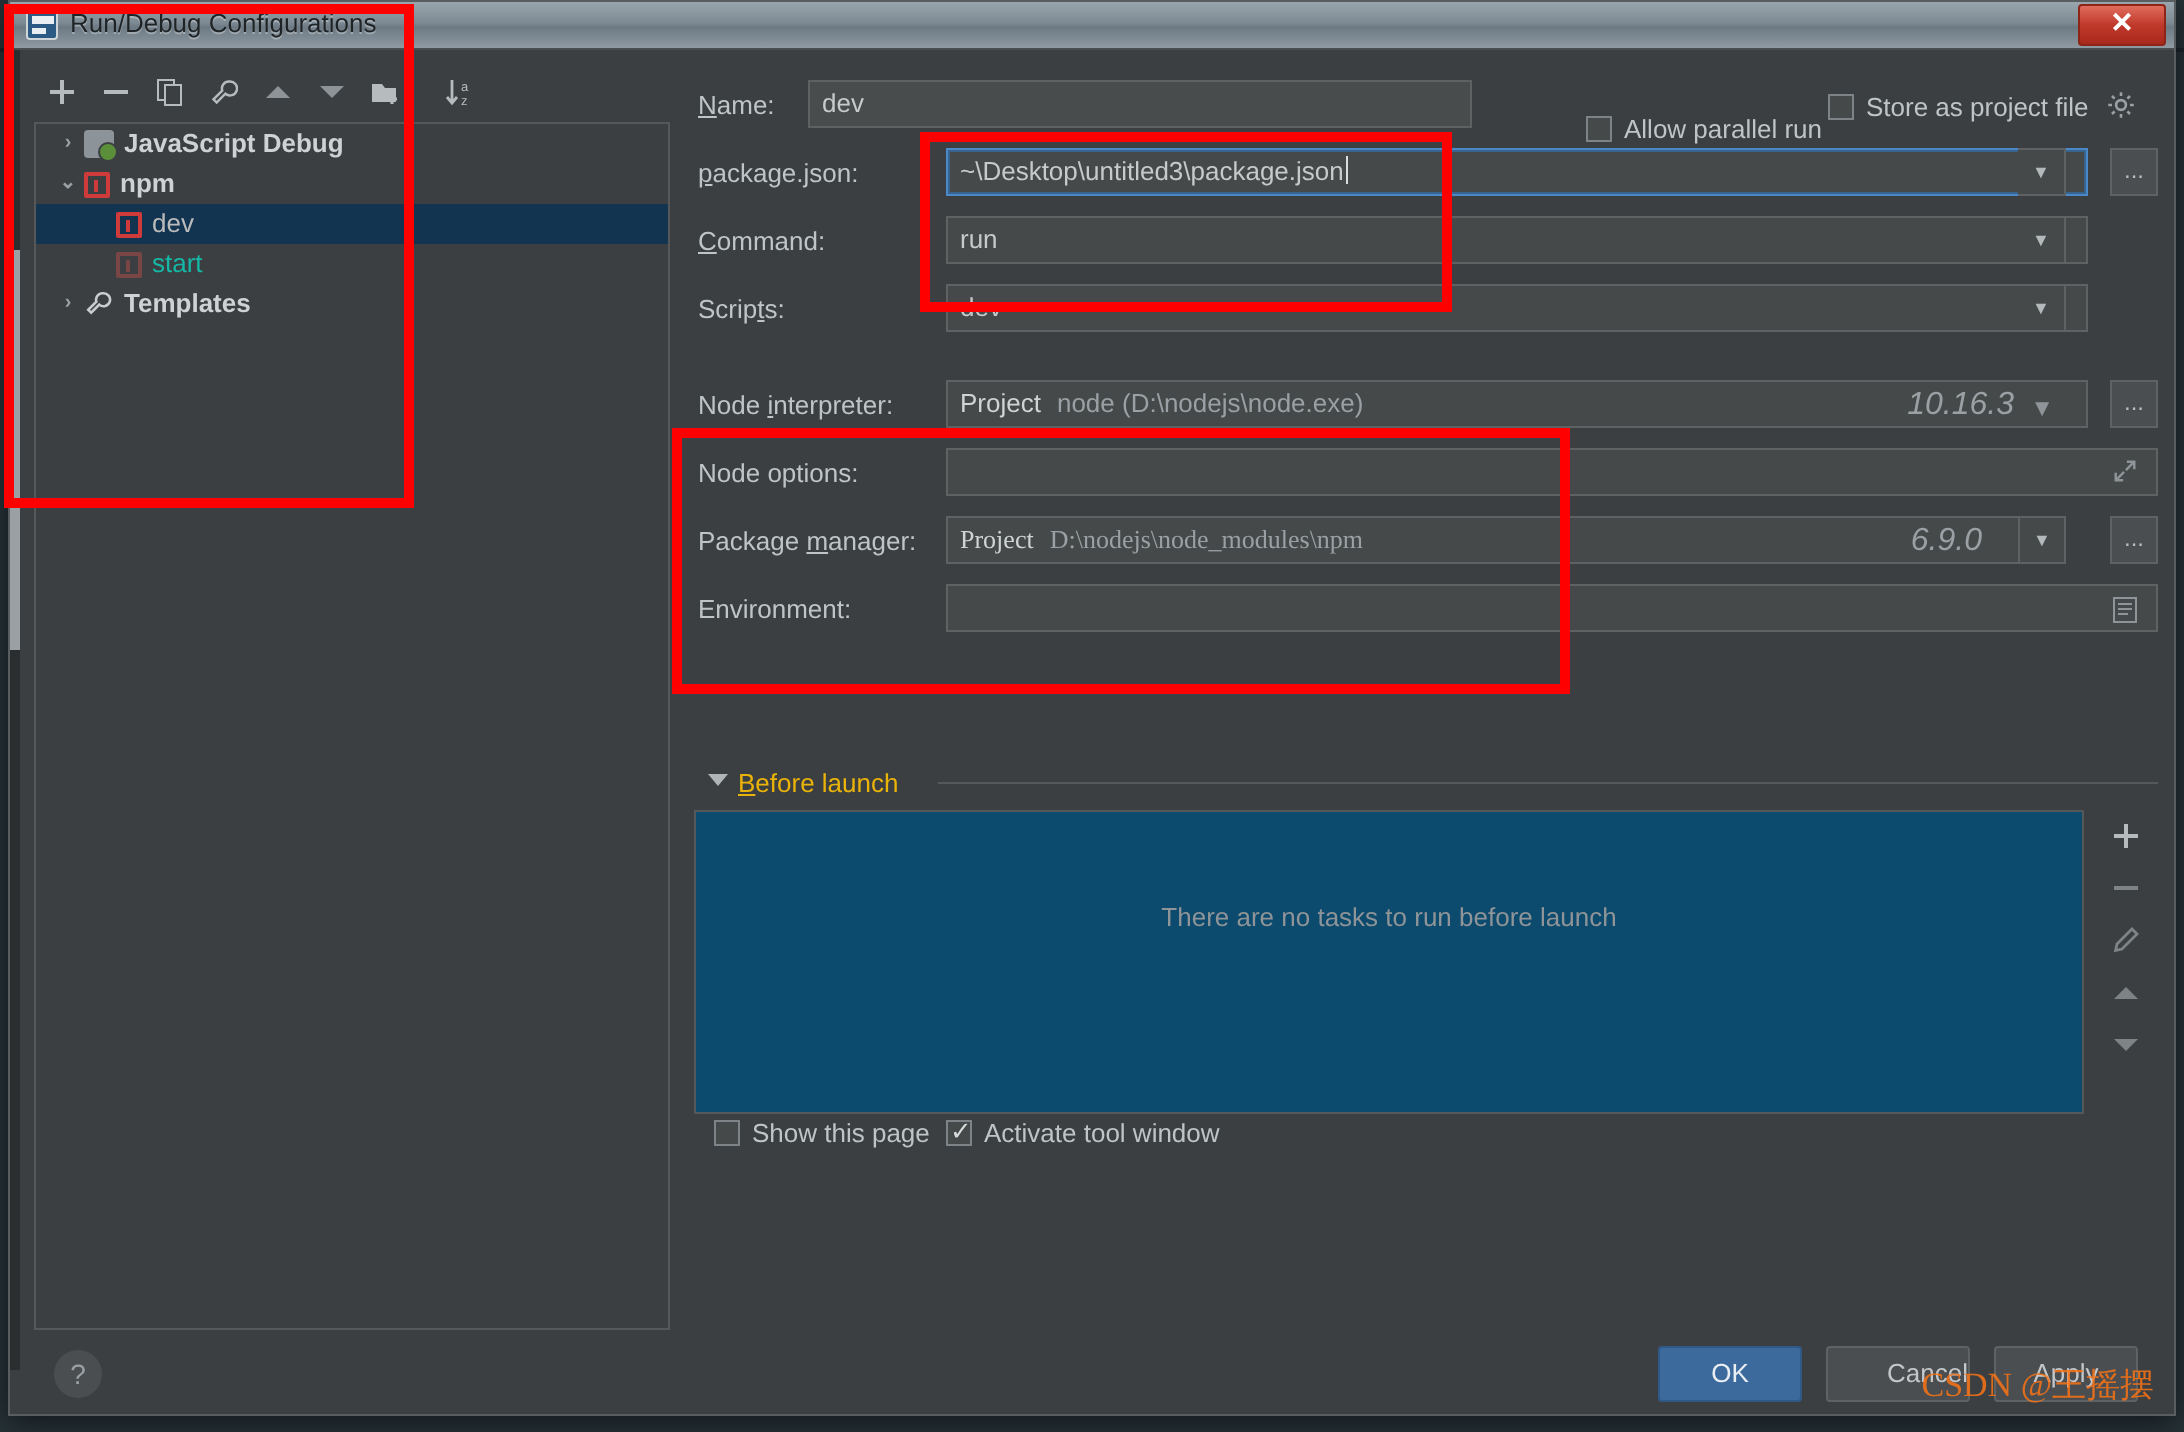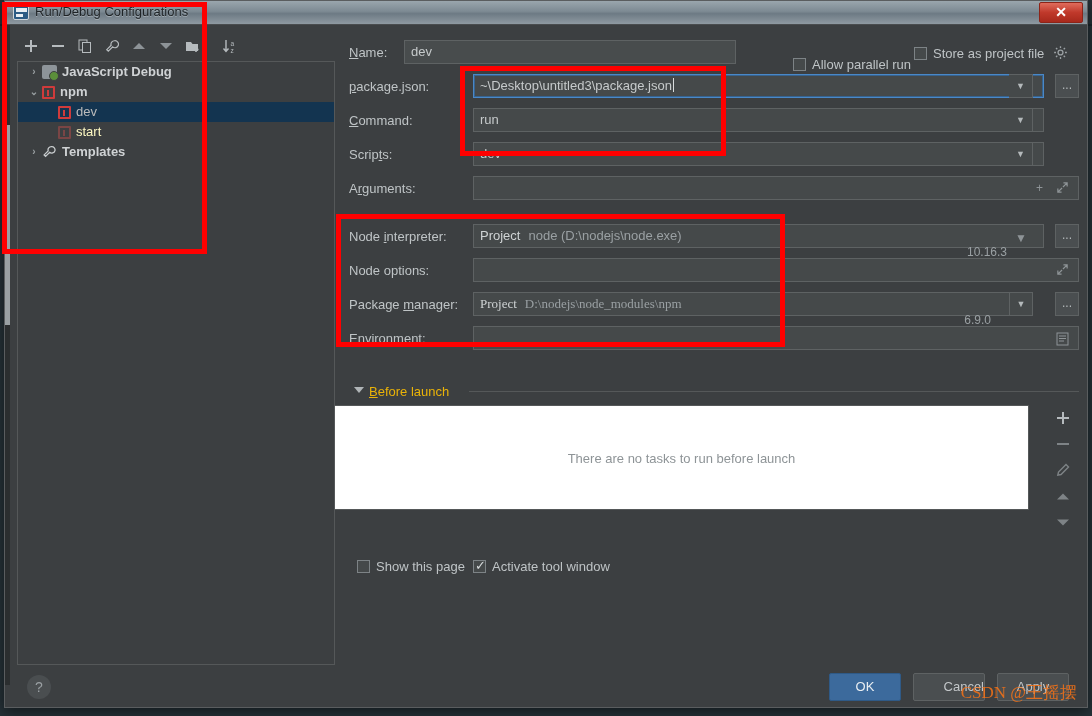--- a/index.html
+++ b/index.html
@@ -83,21 +83,21 @@
     background: #3c3f41; border: 1px solid #555859;
     overflow: hidden;
   }
   .tree-row {
     position: relative; height: 20px; line-height: 20px;
     font-size: 13px; color: #bbbbbb; white-space: nowrap;
     display: flex; align-items: center;
   }
   .tree-row.sel { background: #133450; }
   .tree-row.bold { font-weight: bold; color: #cfd2d4; }
-  .tree-row.dim { color: #fef9c3; }
+  .tree-row.dim { color: #14b8a6; }
   .chev {
     width: 16px; text-align: center; color: #9aa0a3; font-size: 10px;
     display: inline-block; flex: 0 0 16px;
   }
   .ico-npm {
     width: 13px; height: 13px; border: 2px solid #cf3b3b; border-radius: 1px;
     position: relative; flex: 0 0 13px; margin-right: 5px;
   }
   .ico-npm::after {
     content: ""; position: absolute; left: 3px; top: 2px; width: 2px; height: 6px;
@@ -152,21 +152,21 @@
   }
   .ellipsis-btn {
     position: absolute; top: 3px; width: 24px; height: 24px;
     background: #4a4e50; border: 1px solid #5e6263;
     color: #b4b9bb; font-size: 12px; text-align: center; line-height: 20px;
   }
   .inline-tag {
     color: #cfd3d4; font-weight: normal; margin-right: 8px;
   }
   .ver {
-    position: absolute; font-size: 12px; color: #9aa0a3; top: 24px;
+    position: absolute; font-size: 16px; color: #9aa0a3; top: 7px; font-style: italic;
   }
   .fld-icon {
     position: absolute; top: 8px; color: #8e9497; font-size: 12px;
   }
 
   
   .cbx {
     display: inline-block; width: 13px; height: 13px;
     border: 1px solid #7d8386; background: #45494a;
     vertical-align: -2px; position: relative; margin-right: 6px;
@@ -182,22 +182,22 @@
   .bl-tri {
     position: absolute; left: 5px; top: 4px; width: 0; height: 0;
     border-left: 5px solid transparent; border-right: 5px solid transparent;
     border-top: 6px solid #b0b5b7;
   }
   .bl-title { position: absolute; left: 20px; top: 1px; font-size: 13px; color: #eab308; }
   .bl-rule {
     position: absolute; left: 120px; top: 8px; right: 0; height: 1px; background: #555859;
   }
   .bl-box {
-    position: absolute; left: 329px; top: 404px; width: 695px; height: 105px;
-    background: #ffffff; border: 1px solid #555859;
+    position: absolute; left: 342px; top: 404px; width: 695px; height: 152px;
+    background: #0c4a6e; border: 1px solid #555859;
   }
   .bl-empty {
     position: absolute; left: 0; right: 0; top: 45px; text-align: center;
     font-size: 13px; color: #8e9497;
   }
   .bl-tools { position: absolute; left: 1043px; top: 404px; width: 30px; height: 136px; }
   .bl-tool {
     width: 30px; height: 26px; color: #a0a5a8;
     display: flex; align-items: center; justify-content: center;
   }
@@ -377,30 +377,20 @@
         <div class="field" style="left:124px; width:571px;">run</div>
         <div class="combo-arrow" style="right:46px;">▼</div>
       </div>
 
       <div class="row">
         <div class="lbl">Scrip<u>t</u>s:</div>
         <div class="field" style="left:124px; width:571px;">dev</div>
         <div class="combo-arrow" style="right:46px;">▼</div>
       </div>
 
-      <div class="row">
-        <div class="lbl">A<u>r</u>guments:</div>
-        <div class="field" style="left:124px; width:606px;"></div>
-        <div class="fld-icon" style="right:36px;">+</div>
-        <div class="fld-icon" style="right:10px;">
-          <svg width="13" height="13" viewBox="0 0 14 14">
-              <path d="M8 2h4v4M12 2 7.5 6.5M6 12H2V8M2 12l4.5-4.5" fill="none" stroke="#8e9497" stroke-width="1.3"></path>
-            </svg>
-        </div>
-      </div>
 
       <div style="height:14px;"></div>
 
       <div class="row">
         <div class="lbl">Node <u>i</u>nterpreter:</div>
         <div class="field readonly" style="left:124px; width:571px;">
           <span class="inline-tag">Project</span><span>node (D:\nodejs\node.exe)</span>
         </div>
         <div class="ver" style="right:72px;">10.16.3</div>
         <div class="fld-icon" style="right:52px; top:10px;">▼</div>

